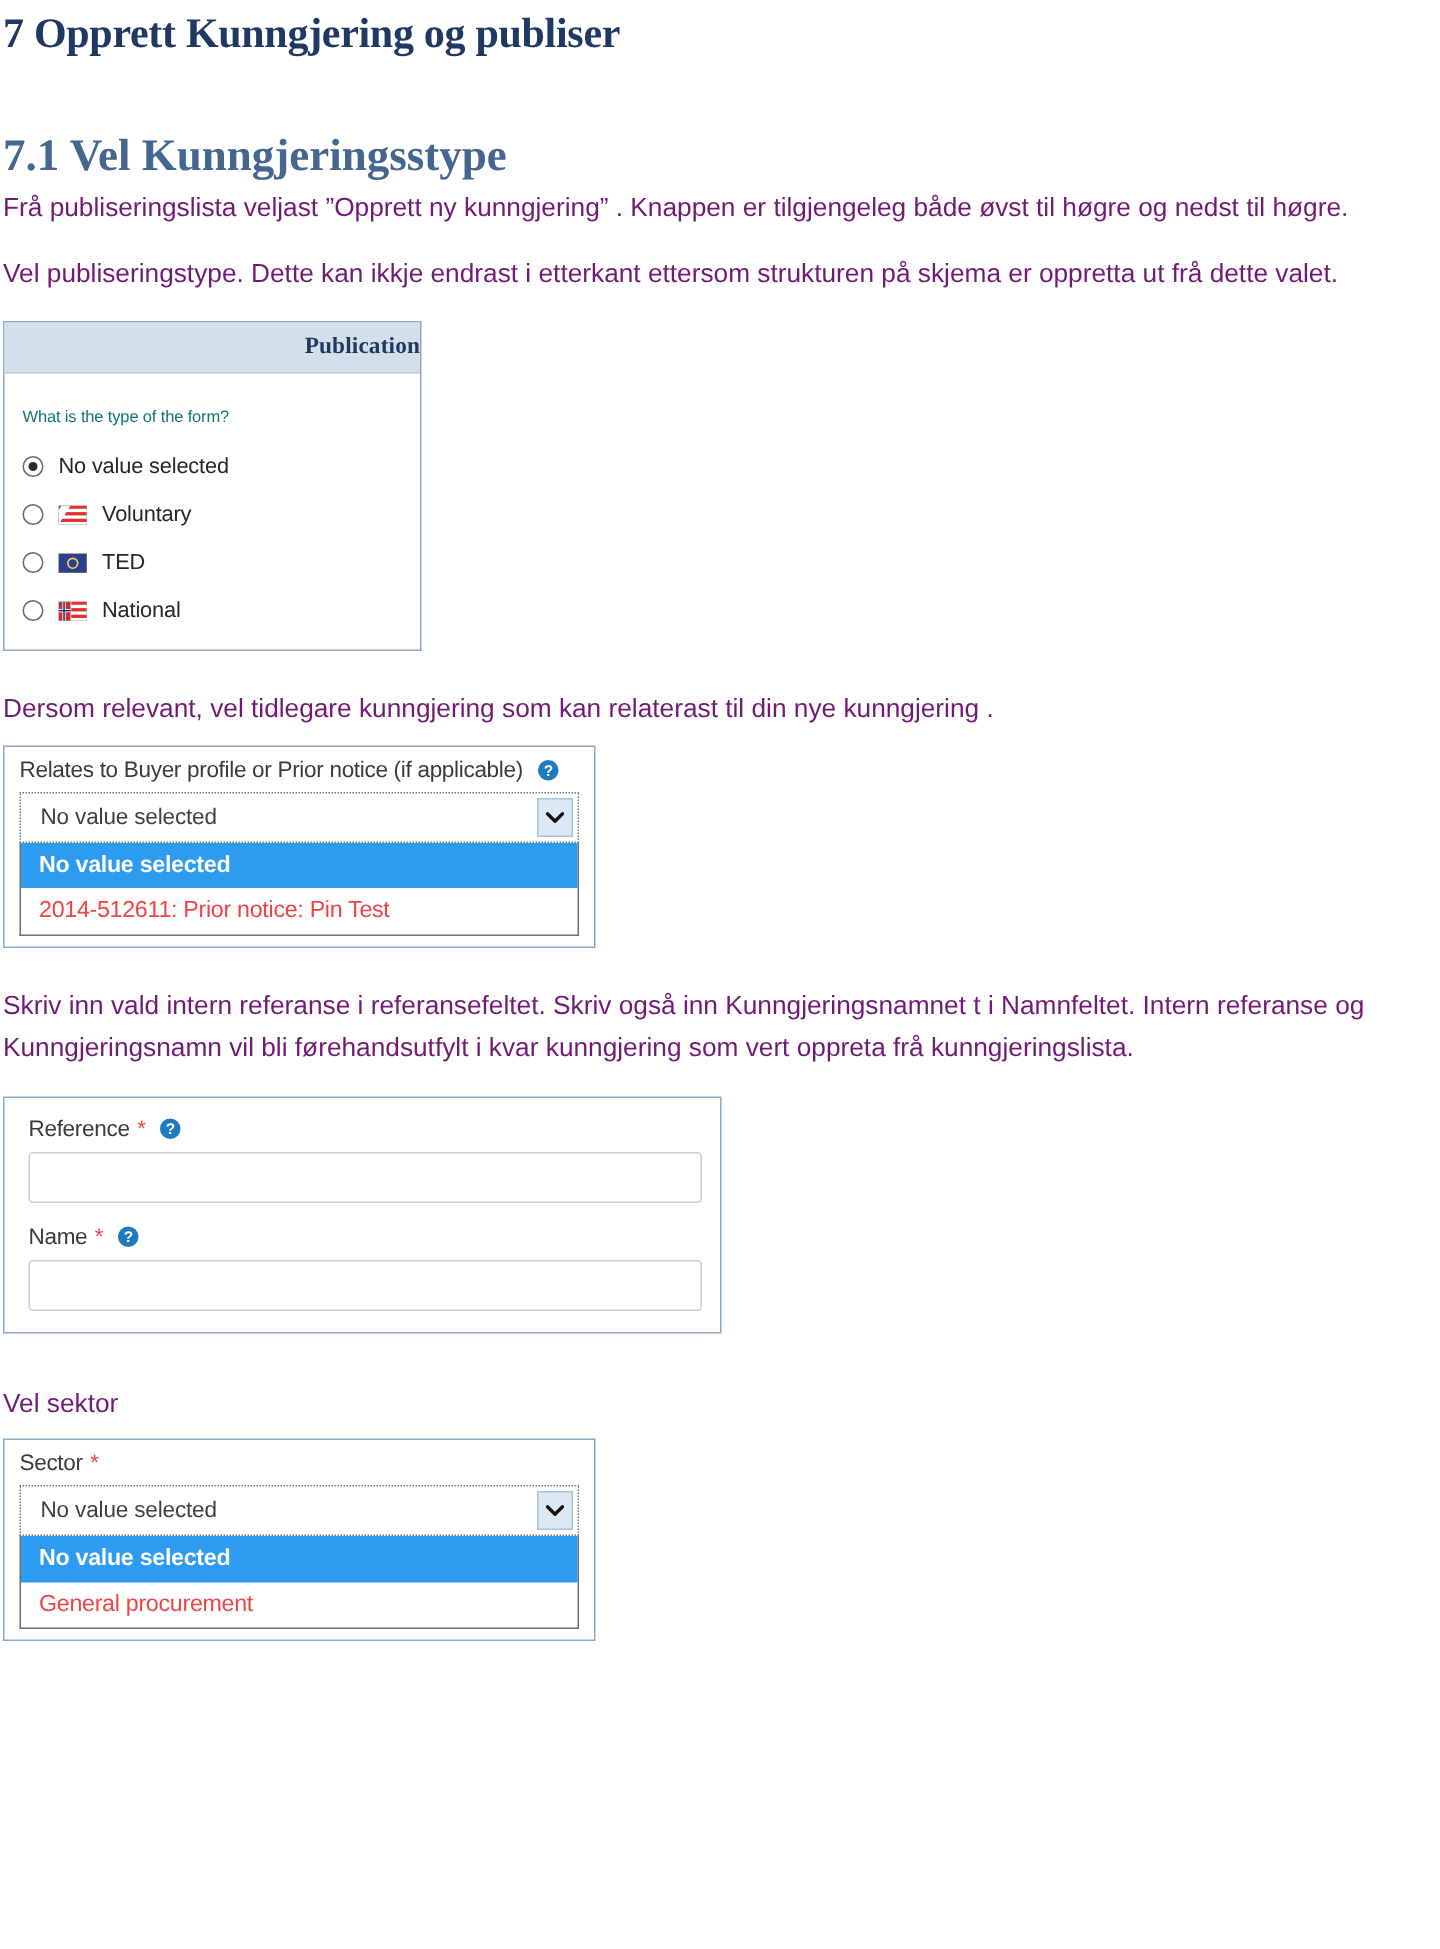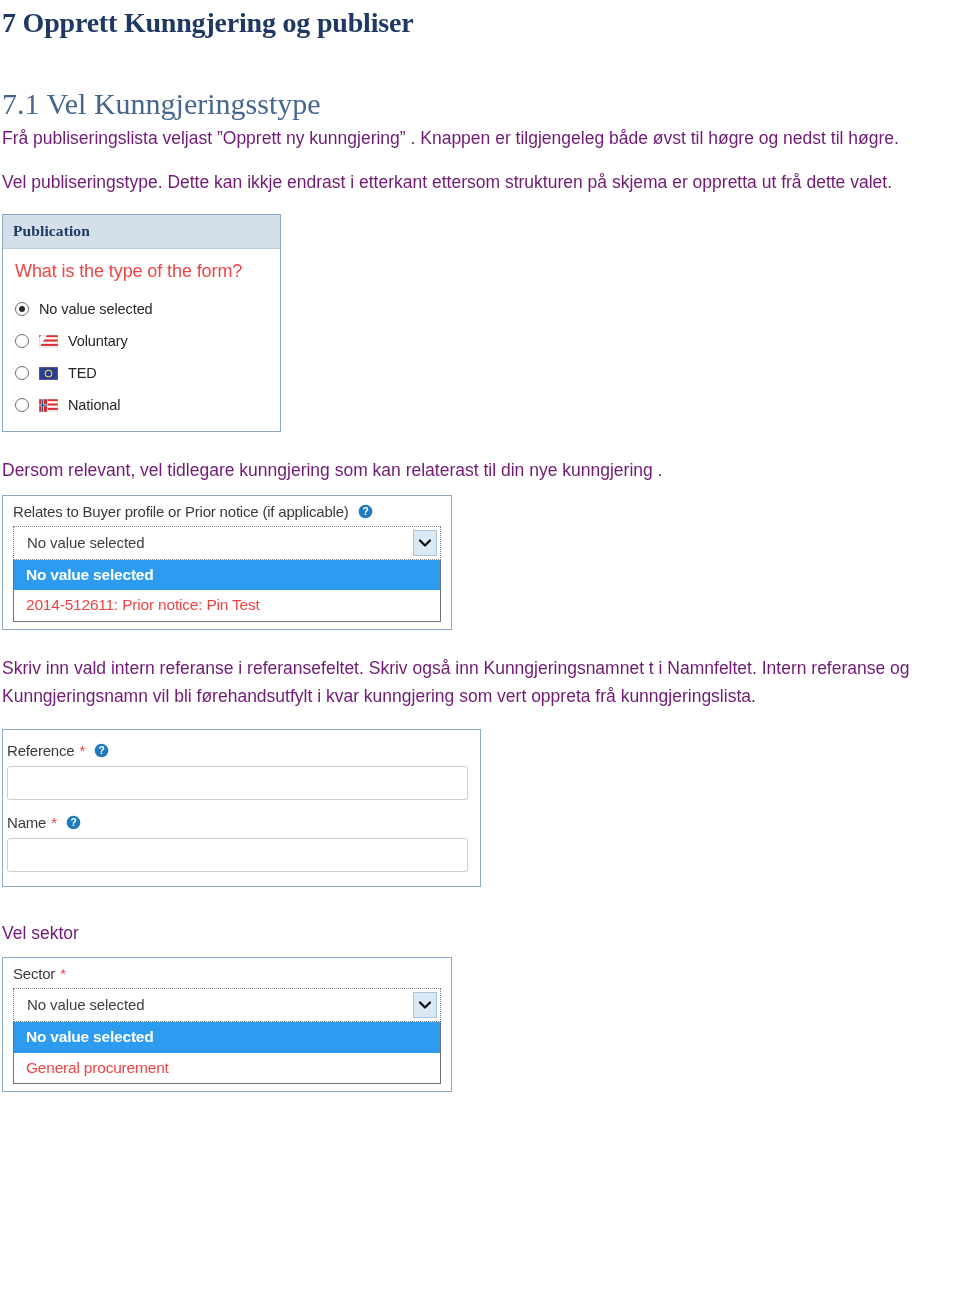--- a/index.html
+++ b/index.html
@@ -31,21 +31,21 @@
     font-weight: bold;
     color: #1f3864;
     letter-spacing: -0.2px;
     margin: 0;
     padding: 6px 0 0 2px;
     line-height: 1.18;
   }
   .h2 {
     font-family: "Liberation Serif", serif;
     font-size: 30px;
-    font-weight: normal;
+    font-weight: bold;
     color: #44668f;
     margin: 0;
     padding: 48px 0 0 2px;
     line-height: 1.15;
   }
 
   
   .para {
     font-family: "Liberation Sans", sans-serif;
     font-size: 17.5px;
@@ -72,27 +72,29 @@
   .pub-shot { width: 279px; }
   .pub-head {
     background: #d3e0ea;
     border-bottom: 1px solid #b9cddd;
     padding: 7px 0 8px 10px;
     font-family: "Liberation Serif", serif;
     font-size: 15.5px;
     font-weight: bold;
     color: #1f3864;
     letter-spacing: 0.1px;
+    text-align: right;
   }
   .pub-body { padding: 12px 0 10px 12px; }
   .pub-question {
-    font-size: 18px;
-    color: #ef4444;
+    font-size: 11px;
+    color: #0f766e;
     margin-bottom: 11px;
     letter-spacing: -0.1px;
+    margin-top: 11px;
   }
   .radio-row {
     display: flex;
     align-items: center;
     height: 32px;
   }
   .radio {
     width: 14px;
     height: 14px;
     border-radius: 50%;
@@ -119,21 +121,21 @@
   }
   .flag {
     width: 19px;
     height: 13px;
     margin-left: 10px;
     flex: 0 0 auto;
     display: block;
   }
 
   
-  .dd-shot { width: 450px; }
+  .dd-shot { width: 395px; }
   .dd-label {
     font-size: 15px;
     color: #3a3a3a;
     padding: 7px 0 6px 10px;
     display: flex;
     align-items: center;
     letter-spacing: -0.2px;
   }
   .req-star {
     color: #e8474c;
@@ -191,21 +193,21 @@
     line-height: 1.4;
   }
   .dd-option.selected {
     background: #2d9bf0;
     color: #ffffff;
     font-weight: bold;
   }
   .dd-pad-bottom { height: 7px; }
 
   
-  .ref-shot { width: 479px; padding: 12px 12px 14px 4px; }
+  .ref-shot { width: 479px; padding: 12px 12px 14px 16px; }
   .field-label {
     font-size: 15px;
     color: #3a3a3a;
     display: flex;
     align-items: center;
     letter-spacing: -0.2px;
     margin-bottom: 7px;
   }
   .field-input {
     height: 34px;

